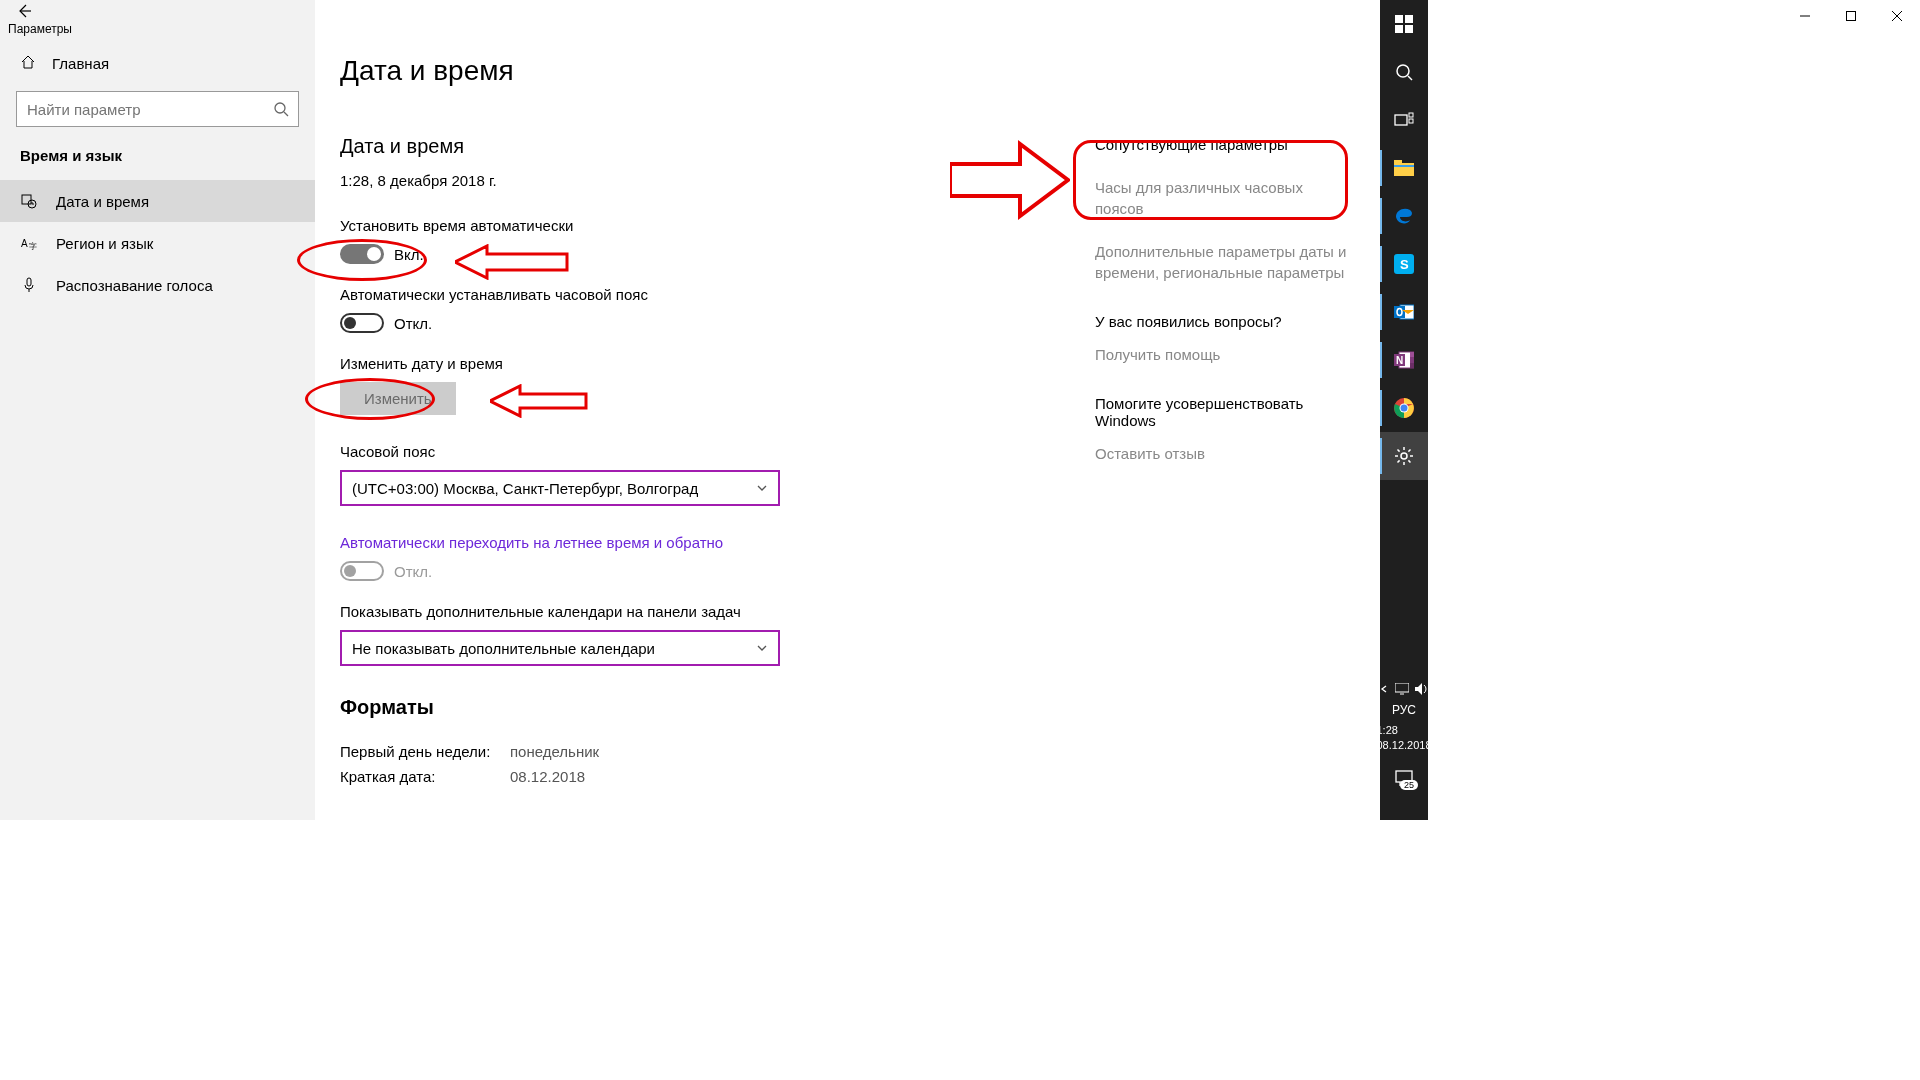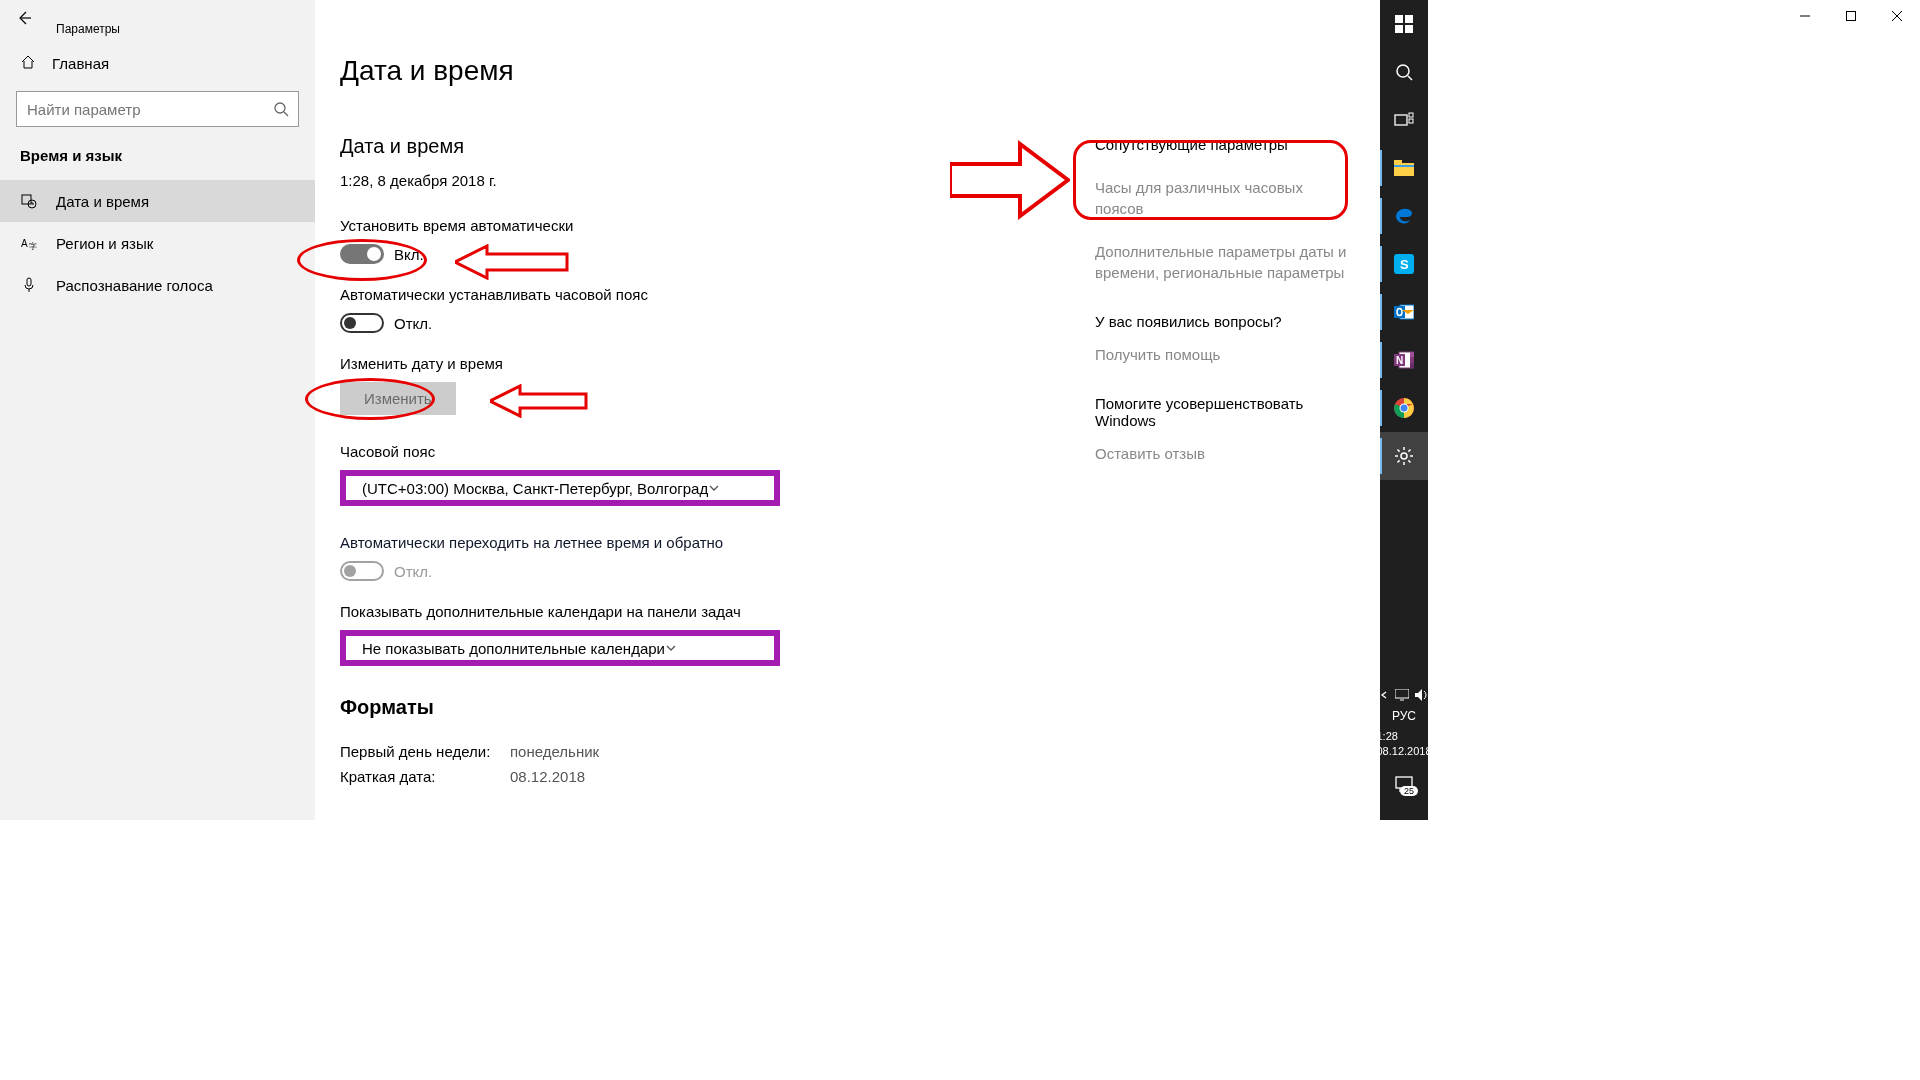--- a/index.html
+++ b/index.html
@@ -6,21 +6,21 @@
 body { width: 1920px; height: 1080px; overflow: hidden; background: #fff; position: relative; }
 
 
 .app { display: flex; width: 1380px; height: 820px; background: #fff; position: relative; }
 .sidebar { width: 315px; background: #f2f2f2; padding: 0; display: flex; flex-direction: column; }
 .main { flex: 1; background: #fff; padding: 0 25px; display: flex; position: relative; }
 .content { flex: 1; padding-top: 55px; }
 .related { width: 260px; padding-top: 136px; }
 
 
-.titlebar { height: 36px; display: flex; align-items: flex-end; position: relative; }
+.titlebar { height: 36px; display: flex; align-items: flex-start; position: relative; flex-direction: column; }
 .back-btn { width: 48px; height: 36px; display: flex; align-items: center; justify-content: center; cursor: pointer; }
 .back-btn svg { width: 16px; height: 16px; }
 .title-text { font-size: 12px; color: #000; margin-left: 8px; }
 .window-controls { position: absolute; top: 0; right: 0; display: flex; height: 32px; width: 1380px; justify-content: flex-end; }
 .win-ctrl { width: 46px; height: 32px; display: flex; align-items: center; justify-content: center; cursor: pointer; }
 .win-ctrl svg { width: 10px; height: 10px; }
 
 
 .home-row { display: flex; align-items: center; padding: 18px 20px 18px 20px; cursor: pointer; gap: 16px; }
 .home-row span { font-size: 15px; }
@@ -40,23 +40,23 @@
 .toggle-row { display: flex; align-items: center; gap: 10px; margin-bottom: 22px; position: relative; }
 .toggle { width: 44px; height: 20px; border-radius: 10px; position: relative; cursor: pointer; }
 .toggle.on { background: #767676; }
 .toggle.on::after { content: ""; position: absolute; right: 3px; top: 3px; width: 14px; height: 14px; background: #fff; border-radius: 50%; }
 .toggle.off { background: #fff; border: 2px solid #333; }
 .toggle.off::after { content: ""; position: absolute; left: 2px; top: 2px; width: 12px; height: 12px; background: #333; border-radius: 50%; }
 .toggle.disabled { opacity: 0.45; cursor: default; }
 .toggle-state { font-size: 15px; }
 .toggle-state.disabled { color: #9a9a9a; }
 .btn-change { padding: 8px 24px; background: #ccc; border: none; font-size: 15px; color: #6a6a6a; cursor: default; margin-bottom: 28px; display: inline-block; }
-.disabled-label { color: #0f172a; }
+.disabled-label { color: #6d28d9; }
 .select-row { margin-bottom: 28px; }
-.select-box { width: 440px; height: 36px; border: 6px solid #a21caf; display: flex; align-items: center; justify-content: flex-start; padding: 0 16px; cursor: pointer; font-size: 15px; margin-top: 8px; }
+.select-box { width: 440px; height: 36px; border: 2px solid #a21caf; display: flex; align-items: center; justify-content: space-between; padding: 0 10px; cursor: pointer; font-size: 15px; margin-top: 8px; }
 .select-box svg { width: 12px; height: 12px; }
 .formats-title { font-size: 20px; margin-top: 30px; margin-bottom: 20px; }
 .format-row { display: flex; font-size: 15px; padding: 4px 0; }
 .format-label { width: 170px; }
 .format-value { color: #555; }
 
 
 .related-header { font-size: 15px; font-weight: 400; margin-bottom: 24px; }
 .related-link { font-size: 15px; color: #888; margin-bottom: 22px; cursor: pointer; line-height: 1.4; }
 .related-section-title { font-size: 15px; margin-top: 30px; margin-bottom: 14px; }
@@ -65,21 +65,21 @@
 .anno { position: absolute; pointer-events: none; }
 .red-oval { border: 3px solid #e60000; border-radius: 50%; }
 .red-roundrect { border: 3px solid #e60000; border-radius: 18px; }
 
 
 .taskbar { position: absolute; top: 0; right: 0; width: 48px; height: 820px; background: #1f1f1f; display: flex; flex-direction: column; align-items: center; }
 .tb-start { width: 48px; height: 48px; display: flex; align-items: center; justify-content: center; cursor: pointer; }
 .tb-icon { width: 48px; height: 48px; display: flex; align-items: center; justify-content: center; cursor: pointer; position: relative; }
 .tb-icon.active::before { content: ""; position: absolute; left: 0; top: 6px; bottom: 6px; width: 2px; background: #76b9ed; }
 .tb-spacer { flex: 1; }
-.tb-tray { display: flex; flex-direction: column; align-items: center; color: #fff; font-size: 11px; padding-bottom: 16px; gap: 6px; }
+.tb-tray { display: flex; flex-direction: column; align-items: center; color: #fff; font-size: 11px; padding-bottom: 22px; gap: 6px; }
 .tb-tray-row { display: flex; gap: 6px; align-items: center; }
 .tb-clock { text-align: left; line-height: 1.3; }
 .tb-lang { font-size: 12px; }
 .tb-action-center { width: 48px; height: 40px; display: flex; align-items: center; justify-content: center; position: relative; }
 .tb-badge { position: absolute; bottom: 8px; right: 10px; background: #fff; color: #000; font-size: 9px; border-radius: 8px; padding: 0 4px; }
 
 
 .ico-svg { width: 16px; height: 16px; }
 </style>
 </head>

